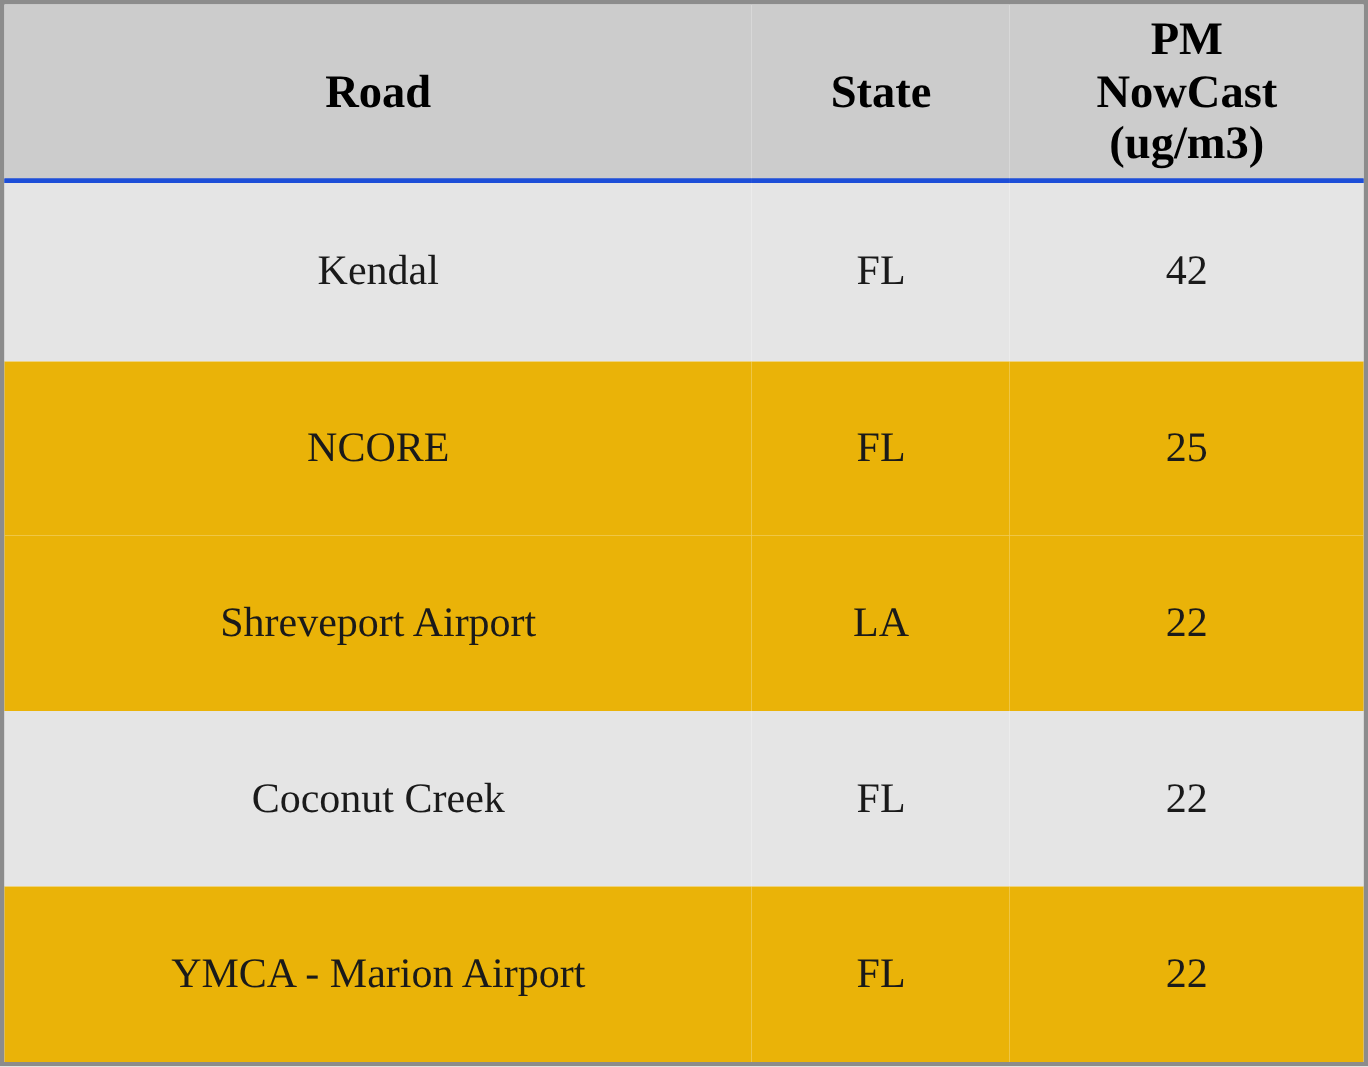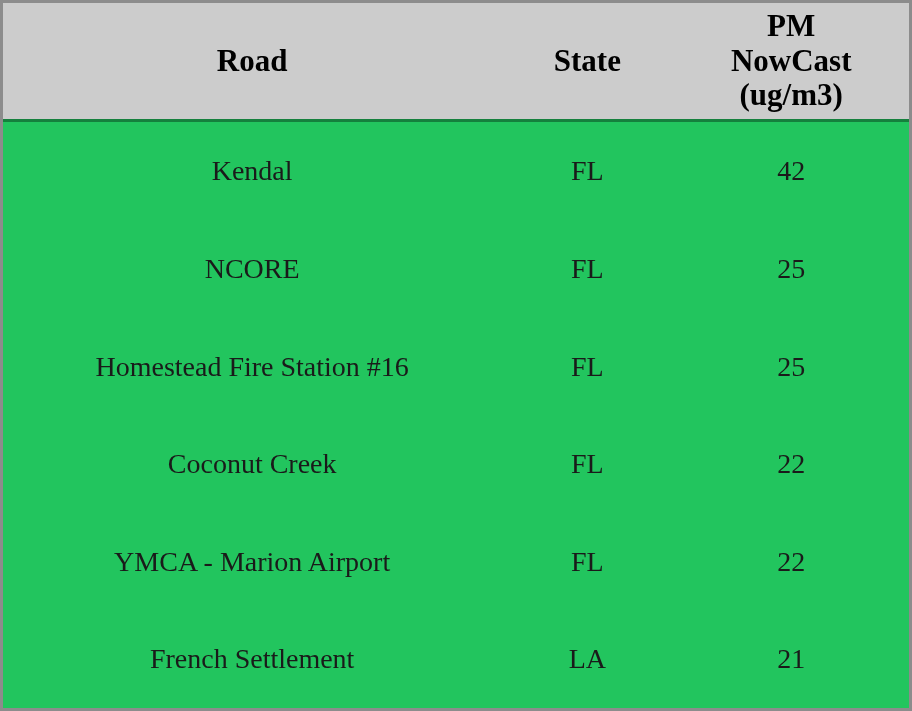--- a/index.html
+++ b/index.html
@@ -21,46 +21,46 @@
     background: #ffffff;
   }
   table.data-table {
     width: 100%;
     height: 100%;
     border-collapse: collapse;
     table-layout: fixed;
   }
   table.data-table thead th {
     background: #cccccc;
-    border-bottom: 3px solid #15803d;
+    border-bottom: 3px solid #1d4ed8;
     font-family: "Liberation Serif", serif;
     font-weight: bold;
     font-size: 31px;
     color: #000000;
     text-align: center;
     vertical-align: middle;
     padding: 6px 4px;
     line-height: 1.12;
   }
   table.data-table tbody td {
     font-family: "Liberation Serif", serif;
     font-size: 28px;
     color: #1a1a1a;
     text-align: center;
     vertical-align: middle;
     padding: 0;
     height: 58px;
     white-space: nowrap;
   }
   tbody tr.row-odd td {
-    background: #22c55e;
+    background: #e5e5e5;
     margin-left: 42px;
   }
   tbody tr.row-even td {
-    background: #22c55e;
+    background: #eab308;
   }
   col.col-site { width: 55%; }
   col.col-state { width: 19%; }
   col.col-value { width: 26%; }
 </style>
 </head>
 <body>
 
 <div class="table-wrap">
   <table class="data-table">
@@ -84,35 +84,30 @@
       <tr class="row-odd">
         <td>Kendal</td>
         <td>FL</td>
         <td>42</td>
       </tr>
       <tr class="row-even">
         <td>NCORE</td>
         <td>FL</td>
         <td>25</td>
       </tr>
-      <tr class="row-odd">
-        <td>Homestead Fire Station #16</td>
-        <td>FL</td>
-        <td>25</td>
+      <tr class="row-even">
+        <td>Shreveport Airport</td>
+        <td>LA</td>
+        <td>22</td>
       </tr>
       <tr class="row-odd">
         <td>Coconut Creek</td>
         <td>FL</td>
         <td>22</td>
       </tr>
       <tr class="row-even">
         <td>YMCA - Marion Airport</td>
         <td>FL</td>
         <td>22</td>
       </tr>
-      <tr class="row-odd">
-        <td>French Settlement</td>
-        <td>LA</td>
-        <td>21</td>
-      </tr>
     </tbody>
   </table>
 </div>
 
 </body></html>

